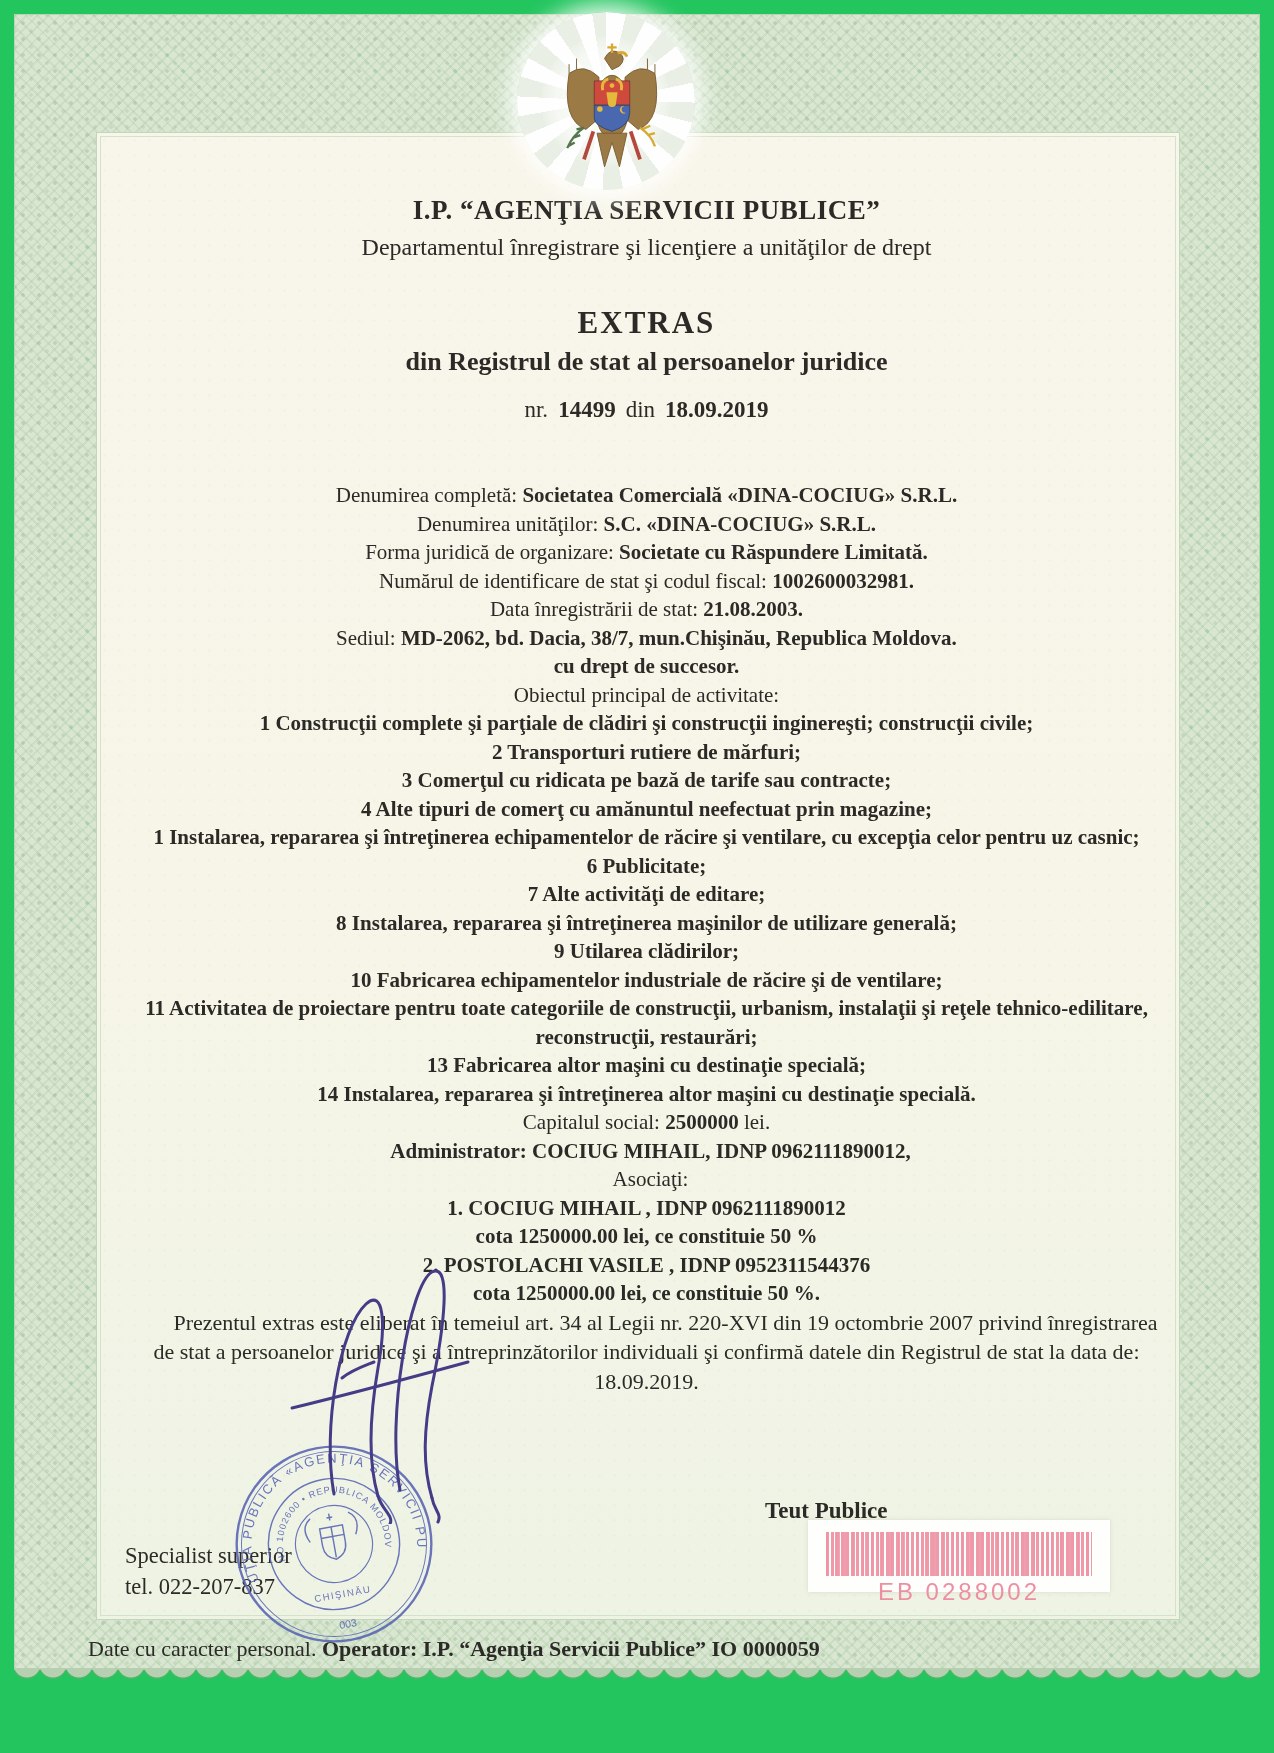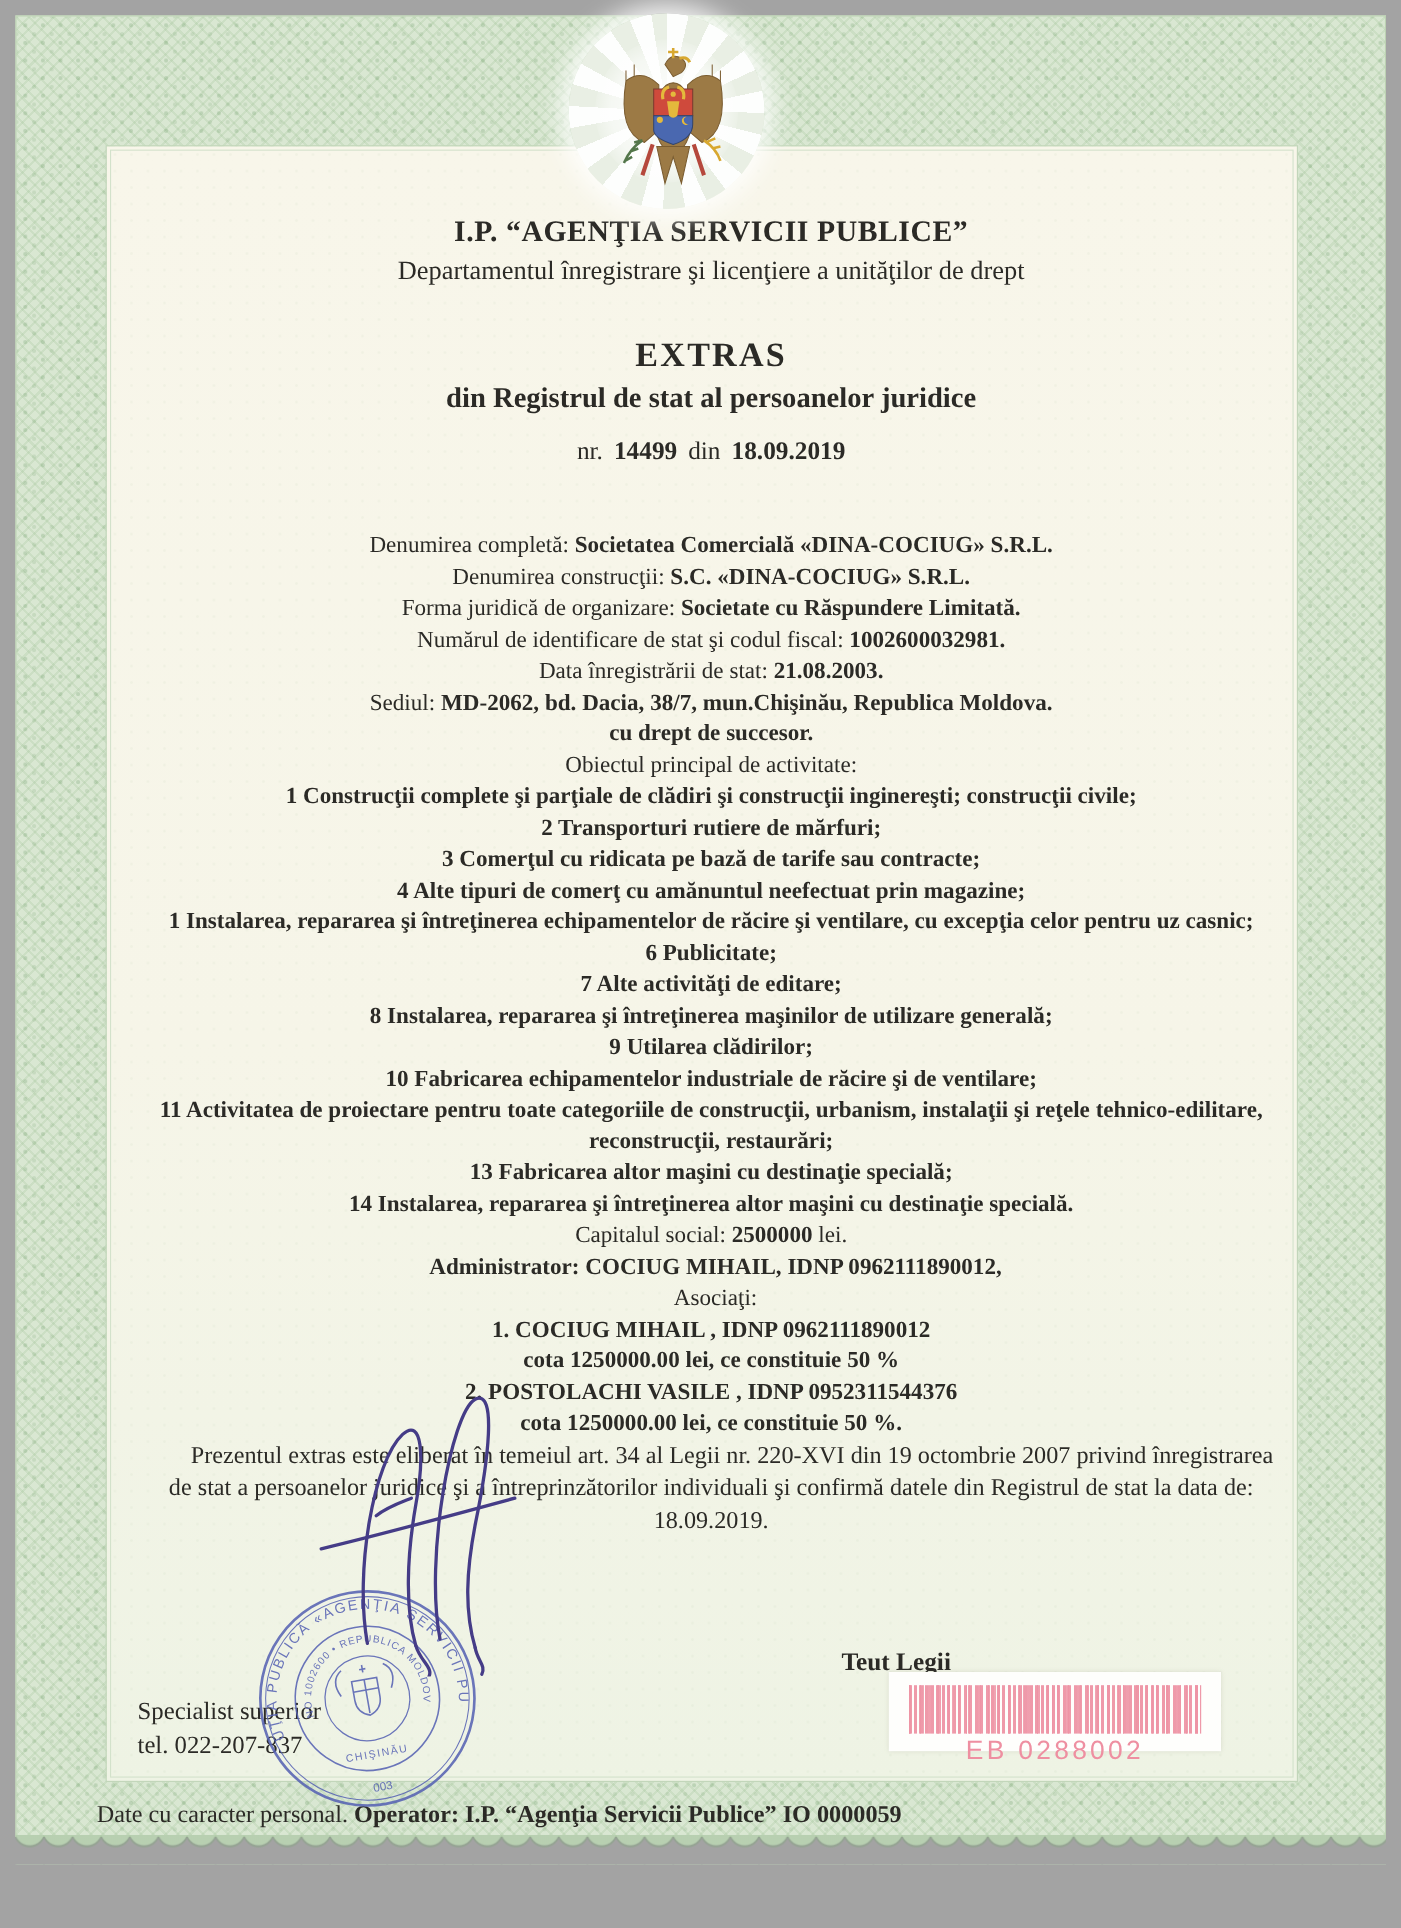--- a/index.html
+++ b/index.html
@@ -1,18 +1,18 @@
 <!DOCTYPE html>
 <html><head>
 <meta charset="utf-8">
 <style>
   html,body{margin:0;padding:0;background:#ffffff;}
   .page{
     position:relative;width:1274px;height:1753px;margin:0 auto;
-    background:#a3a3a3;overflow:hidden;
+    background:#22c55e;overflow:hidden;
     font-family:"Liberation Serif","DejaVu Serif",serif;color:#2b2a26;
   }
   
   .border-band{
     position:absolute;left:14px;right:14px;top:14px;height:1654px;
     background-color:#d9e7d2;
     background-image:
       radial-gradient(circle, rgba(122,164,116,.30) 1.5px, transparent 2.2px),
       radial-gradient(circle, rgba(122,164,116,.20) 1.5px, transparent 2.2px),
       repeating-linear-gradient(45deg, rgba(150,188,140,.20) 0 2px, transparent 2px 8px),
@@ -137,21 +137,21 @@
         <div class="hdr-dept">Departamentul înregistrare şi licenţiere a unităţilor de drept</div>
         <div class="hdr-title">EXTRAS</div>
         <div class="hdr-sub">din Registrul de stat al persoanelor juridice</div>
         <div class="hdr-nr">
           <span>nr.</span><span class="b">14499</span><span>din</span><span class="b">18.09.2019</span>
         </div>
       </div>
 
       <div class="bodytext">
         <p><span class="lbl">Denumirea completă: </span><span class="val">Societatea Comercială «DINA-COCIUG» S.R.L.</span></p>
-        <p><span class="lbl">Denumirea construcţii: </span><span class="val">S.C. «DINA-COCIUG» S.R.L.</span></p>
+        <p><span class="lbl">Denumirea unităţilor: </span><span class="val">S.C. «DINA-COCIUG» S.R.L.</span></p>
         <p><span class="lbl">Forma juridică de organizare: </span><span class="val">Societate cu Răspundere Limitată.</span></p>
         <p><span class="lbl">Numărul de identificare de stat şi codul fiscal: </span><span class="val">1002600032981.</span></p>
         <p><span class="lbl">Data înregistrării de stat: </span><span class="val">21.08.2003.</span></p>
         <p><span class="lbl">Sediul: </span><span class="val">MD-2062, bd. Dacia, 38/7, mun.Chişinău, Republica Moldova.</span></p>
         <p class="b">cu drept de succesor.</p>
         <p>Obiectul principal de activitate:</p>
 
         <p class="act">1 Construcţii complete şi parţiale de clădiri şi construcţii inginereşti; construcţii civile;</p>
         <p class="act">2 Transporturi rutiere de mărfuri;</p>
         <p class="act">3 Comerţul cu ridicata pe bază de tarife sau contracte;</p>
@@ -177,21 +177,21 @@
         <p class="closing">Prezentul extras este eliberat în temeiul art. 34 al Legii nr. 220-XVI din 19 octombrie 2007 privind înregistrarea de stat a persoanelor juridice şi a întreprinzătorilor individuali şi confirmă datele din Registrul de stat la data de: 18.09.2019.</p>
       </div>
     </div>
   </div>
 
   <div class="sig-role">
     <div>Specialist superior</div>
     <div>tel. 022-207-837</div>
   </div>
 
-  <div class="signer">Teut Legii</div>
+  <div class="signer">Teut Publice</div>
 
   <div class="barcode-label">
     <div class="bars"></div>
     <div class="barcode-text">EB 0288002</div>
   </div>
 
   <svg class="stamp" width="212" height="212" viewBox="-110 -110 220 220">
     <g fill="none" stroke="#5864b4">
       <circle r="101" stroke-width="2.5"></circle>
       <circle r="96" stroke-width="1"></circle>

